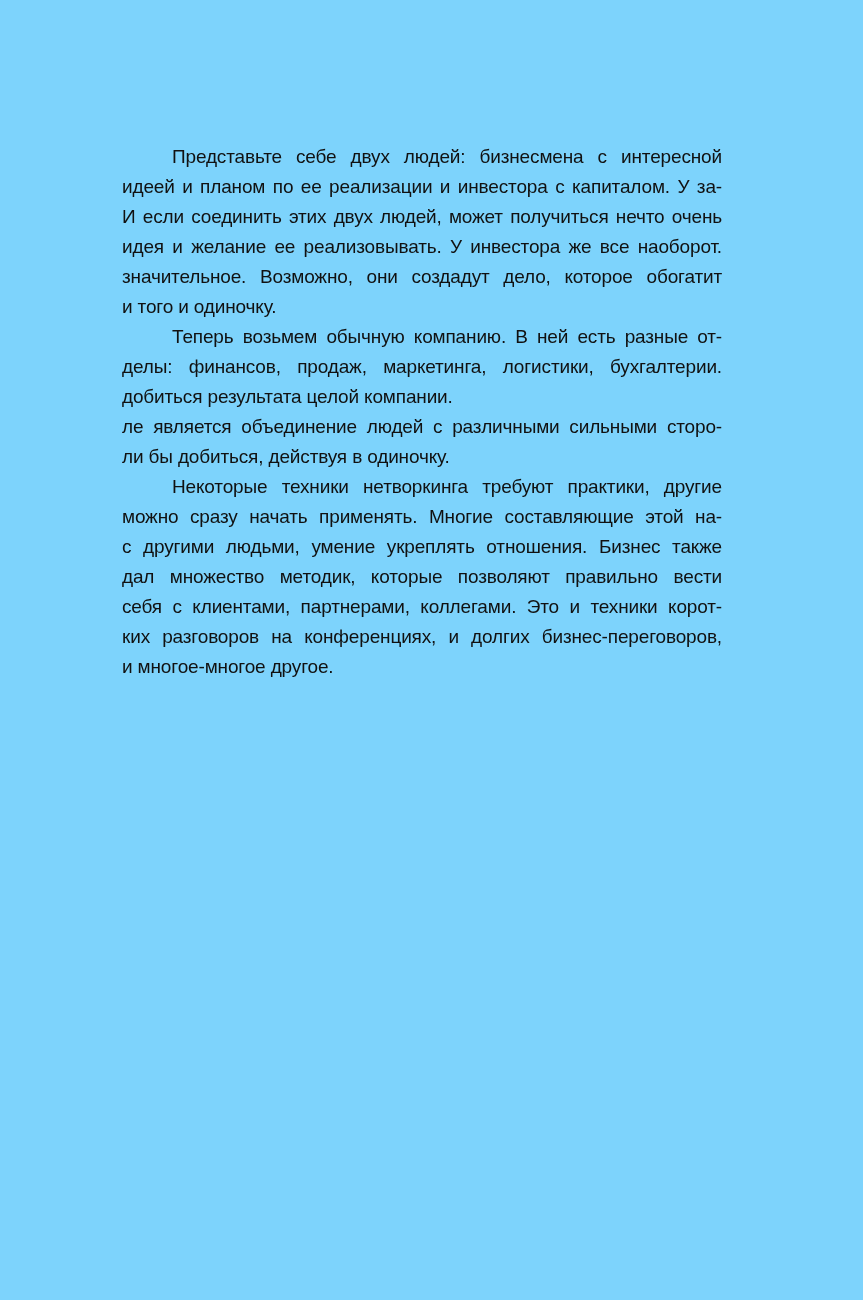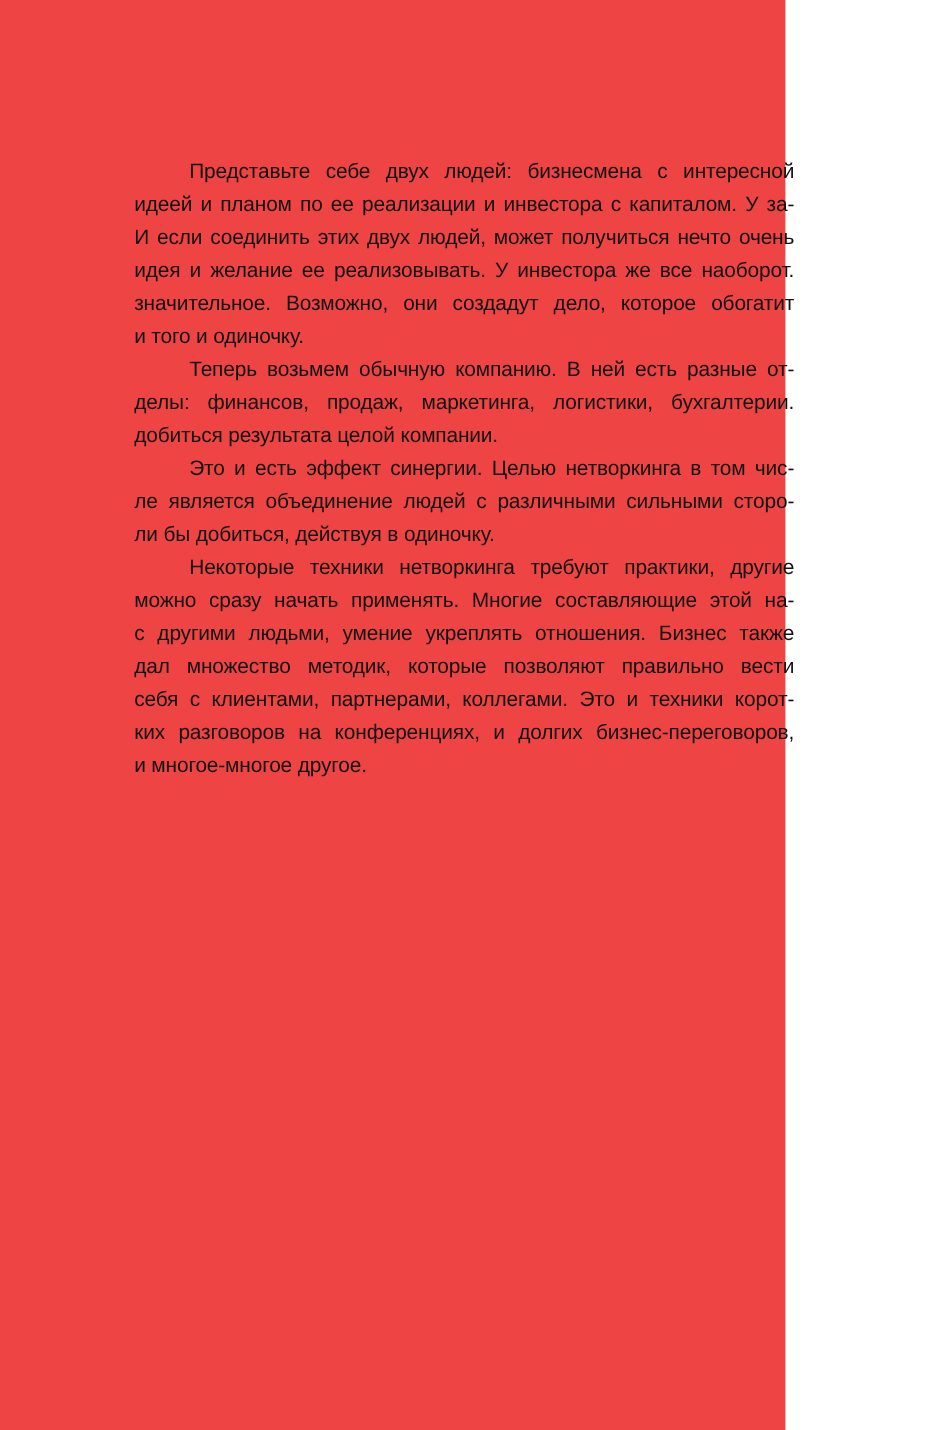--- a/index.html
+++ b/index.html
@@ -11,23 +11,23 @@
     height: 1300px;
     background: #ffffff;
     font-family: "Liberation Sans", sans-serif;
     overflow: hidden;
     position: relative;
   }
   .book-page {
     position: absolute;
     left: 0;
     top: 0;
-    width: 714px;
+    width: 863px;
     height: 1300px;
-    background: #ef4444;
+    background: #7dd3fc;
   }
   .text-block {
     position: absolute;
     left: 122px;
     top: 142px;
     width: 600px;
     color: #111111;
     font-size: 19px;
     line-height: 30px;
     letter-spacing: -0.15px;
@@ -52,21 +52,20 @@
   <div class="text-block">
       <div class="line first">Представьте себе двух людей: бизнесмена с интересной</div>
       <div class="line">идеей и планом по ее реализации и инвестора с капиталом. У за-</div>
       <div class="line">И если соединить этих двух людей, может получиться нечто очень</div>
       <div class="line">идея и желание ее реализовывать. У инвестора же все наоборот.</div>
       <div class="line">значительное. Возможно, они создадут дело, которое обогатит</div>
       <div class="line last">и того и одиночку.</div>
       <div class="line first">Теперь возьмем обычную компанию. В ней есть разные от-</div>
       <div class="line">делы: финансов, продаж, маркетинга, логистики, бухгалтерии.</div>
       <div class="line last">добиться результата целой компании.</div>
-      <div class="line first">Это и есть эффект синергии. Целью нетворкинга в том чис-</div>
       <div class="line">ле является объединение людей с различными сильными сторо-</div>
       <div class="line last">ли бы добиться, действуя в одиночку.</div>
       <div class="line first">Некоторые техники нетворкинга требуют практики, другие</div>
       <div class="line">можно сразу начать применять. Многие составляющие этой на-</div>
       <div class="line">с другими людьми, умение укреплять отношения. Бизнес также</div>
       <div class="line">дал множество методик, которые позволяют правильно вести</div>
       <div class="line">себя с клиентами, партнерами, коллегами. Это и техники корот-</div>
       <div class="line">ких разговоров на конференциях, и долгих бизнес-переговоров,</div>
       <div class="line last">и многое-многое другое.</div>
     </div>

